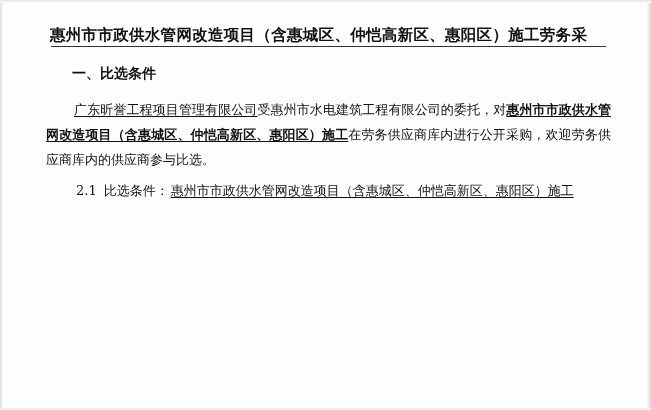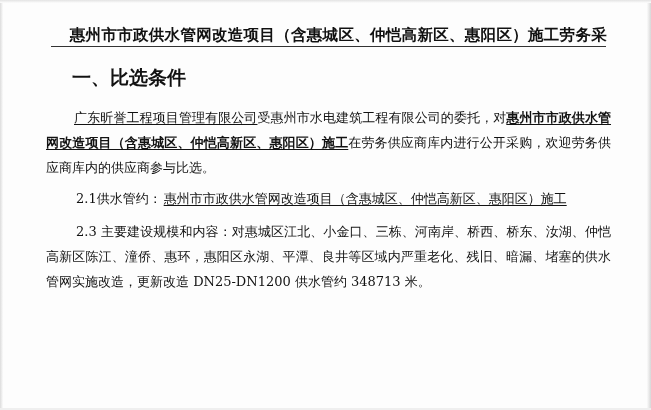--- a/index.html
+++ b/index.html
@@ -44,42 +44,42 @@
     left: 46px;
     right: 40px;
     top: 18px;
     bottom: 0;
   }
   .doc-title {
     font-family: "DejaVu Serif", serif;
     font-weight: bold;
     font-size: 15.5px;
     line-height: 34px;
-    text-align: right;
+    text-align: left;
     color: #111;
     letter-spacing: 0.3px;
     padding: 0 4px;
   }
   .doc-title .t-line {
     display: block;
     position: relative;
   }
   .doc-title .t-line.underline::after {
     content: "";
     position: absolute;
     left: 1px;
     right: 1px;
     bottom: 5px;
     height: 1px;
     background: #333;
   }
   .section-head {
     font-family: "DejaVu Serif", serif;
     font-weight: bold;
-    font-size: 19px;
+    font-size: 14px;
     color: #111;
     margin-top: 13px;
     padding-left: 26px;
   }
   .para {
     font-family: "DejaVu Serif", serif;
     font-size: 13px;
     line-height: 25px;
     color: #121212;
     margin-top: 14px;
@@ -98,21 +98,21 @@
   }
   .item {
     font-family: "DejaVu Serif", serif;
     font-size: 13px;
     line-height: 24px;
     color: #121212;
     margin-top: 7px;
     padding-left: 30px;
   }
   .item .num {
-    margin-right: 0;
+    margin-right: 7px;
   }
   .item .lbl {
     margin-right: 2px;
   }
   .item-wrap {
     font-family: "DejaVu Serif", serif;
     font-size: 13px;
     line-height: 25px;
     color: #121212;
     margin-top: 8px;
@@ -144,24 +144,21 @@
     </div>
 
     <div class="section-head">一、比选条件</div>
 
     <div class="para">
       <span class="indent"></span><span class="u">广东昕誉工程项目管理有限公司</span><span>受惠州市水电建筑工程有限公司的委托，对</span><span class="u b">惠州市市政供水管网改造项目（含惠城区、仲恺高新区、惠阳区）施工</span><span>在劳务供应商库内进行公开采购，欢迎劳务供应商库内的供应商参与比选。</span>
     </div>
 
 
     <div class="item">
-      <span class="num">2.1</span><span class="lbl">供水管约：</span><span class="u">惠州市市政供水管网改造项目（含惠城区、仲恺高新区、惠阳区）施工</span>
+      <span class="num">2.1</span><span class="lbl">比选条件：</span><span class="u">惠州市市政供水管网改造项目（含惠城区、仲恺高新区、惠阳区）施工</span>
     </div>
 
 
-    <div class="item-wrap">
-      <span class="lead"><span class="num">2.3</span> <span class="lbl">主要建设规模和内容：</span></span><span>对惠城区江北、小金口、三栋、河南岸、桥西、桥东、汝湖、仲恺高新区陈江、潼侨、惠环，惠阳区永湖、平潭、良井等区域内严重老化、残旧、暗漏、堵塞的供水管网实施改造，更新改造 DN25-DN1200 供水管约 348713 米。</span>
-    </div>
 
   </div>
 
   <div class="bottom-crop"></div>
 </div>
 
 </body></html>

